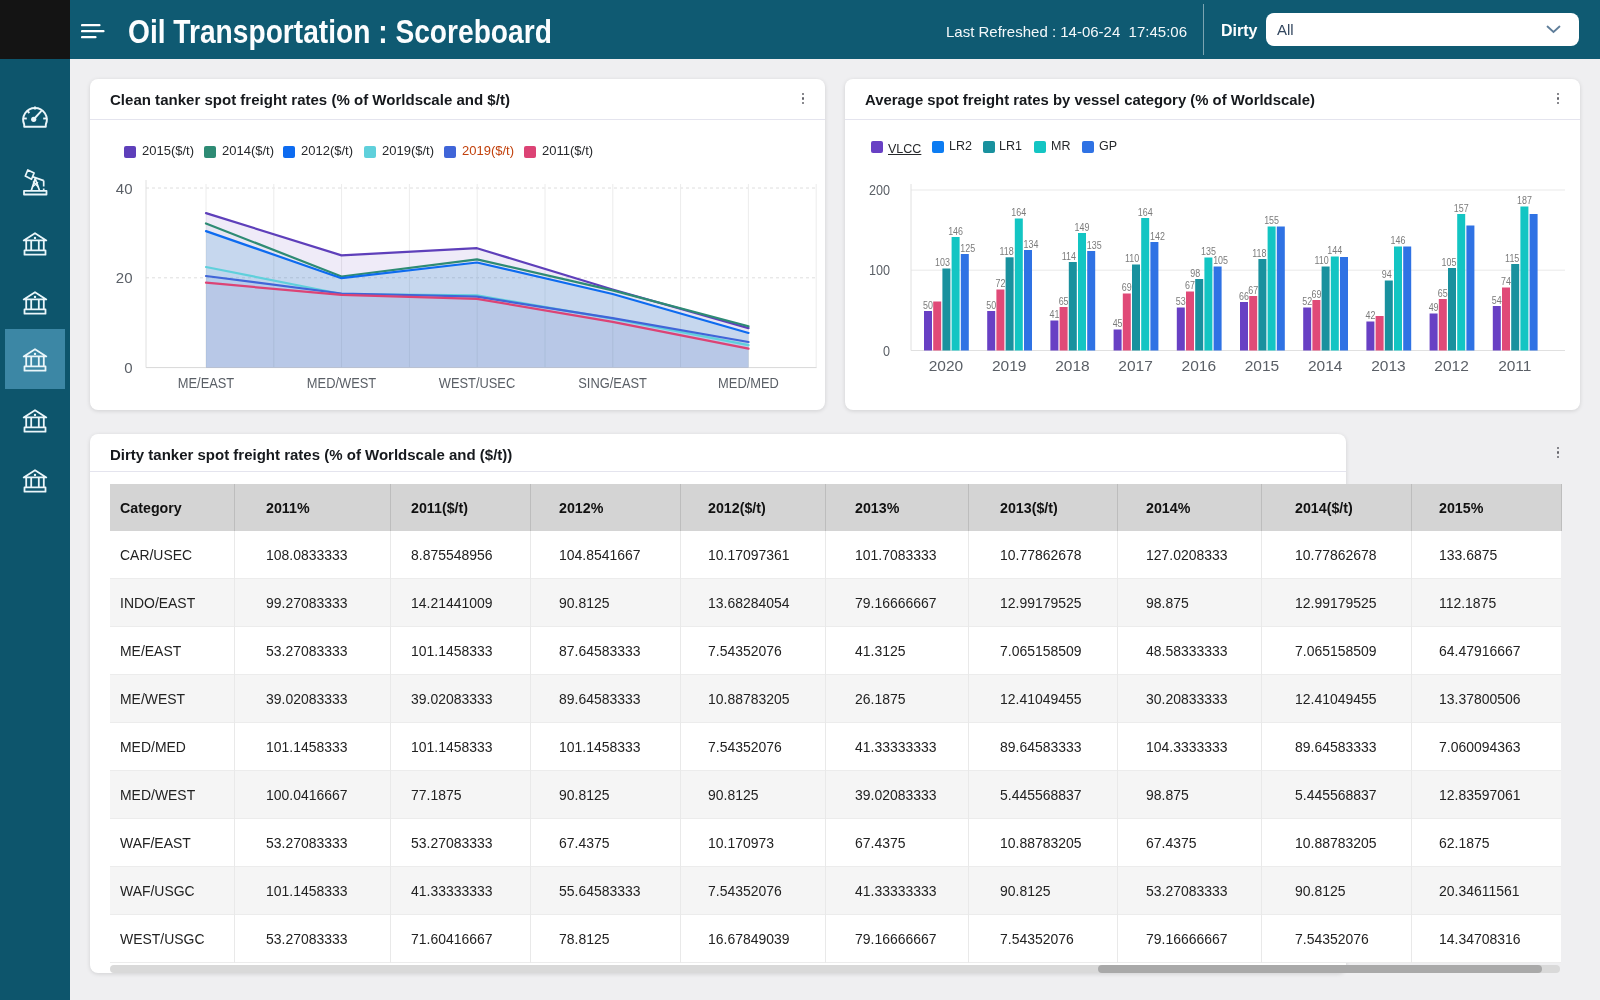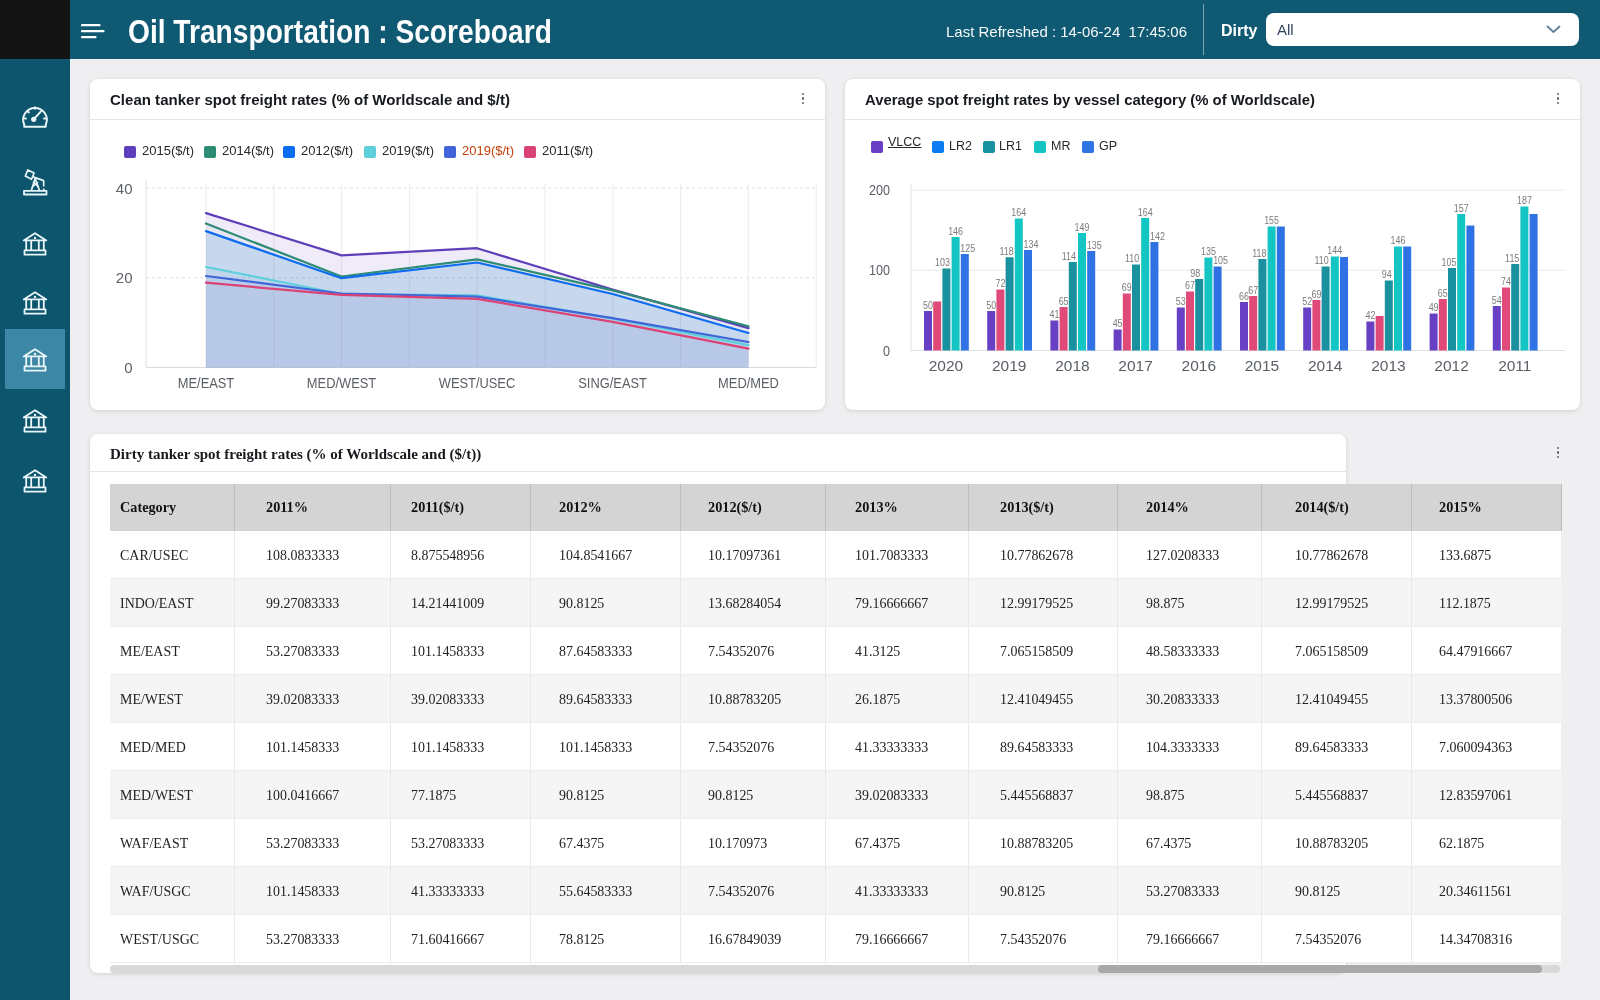--- a/index.html
+++ b/index.html
@@ -139,21 +139,21 @@
 
 <div class="card" id="card2" style="left:845px;top:79px;width:735px;height:331px;">
   <div class="ctitle" style="transform:scaleX(0.96);">Average spot freight rates by vessel category (% of Worldscale)</div>
   <div class="cdiv"></div>
   <div class="dots" style="left:711.5px;top:14px;">
       <span></span>
       <span></span>
       <span></span>
     </div>
   <div style="position:absolute;left:26px;top:62.4px;width:12px;height:12px;border-radius:2px;background:#6840c4"></div>
-<div style="position:absolute;left:43px;top:56px;font-size:12.5px;color:#26282b;text-decoration:underline;">VLCC</div>
+<div style="position:absolute;left:43px;top:63px;font-size:12.5px;color:#26282b;text-decoration:underline;">VLCC</div>
 <div style="position:absolute;left:87px;top:62.4px;width:12px;height:12px;border-radius:2px;background:#0c7cf2"></div>
 <div style="position:absolute;left:104px;top:60px;font-size:12.5px;color:#26282b;">LR2</div>
 <div style="position:absolute;left:138px;top:62.4px;width:12px;height:12px;border-radius:2px;background:#19919e"></div>
 <div style="position:absolute;left:154px;top:60px;font-size:12.5px;color:#26282b;">LR1</div>
 <div style="position:absolute;left:189px;top:62.4px;width:12px;height:12px;border-radius:2px;background:#13c5c3"></div>
 <div style="position:absolute;left:206px;top:60px;font-size:12.5px;color:#26282b;">MR</div>
 <div style="position:absolute;left:237px;top:62.4px;width:12px;height:12px;border-radius:2px;background:#2f72e4"></div>
 <div style="position:absolute;left:254px;top:60px;font-size:12.5px;color:#26282b;">GP</div>
   <svg width="735" height="331" viewBox="0 0 735 331" style="position:absolute;left:0;top:0">
 <line x1="66" y1="111.0" x2="720" y2="111.0" stroke="#e9e9e9" stroke-width="1"></line>
@@ -262,21 +262,21 @@
 <rect x="675.4" y="127.5" width="8" height="144.0" fill="#13c5c3"></rect>
 <text transform="translate(679.4,125.0) scale(0.85,1)" text-anchor="middle" font-size="10.5" fill="#7b7b7b" font-family="Liberation Sans, sans-serif">187</text>
 <rect x="684.6" y="135.0" width="8" height="136.5" fill="#2f72e4"></rect>
 <text x="669.8" y="291.5" text-anchor="middle" font-size="15.5" fill="#5a5f66" font-family="Liberation Sans, sans-serif">2011</text>
 <text transform="translate(45,116.0) scale(0.9,1)" text-anchor="end" font-size="14" fill="#5a5f66" font-family="Liberation Sans, sans-serif">200</text>
 <text transform="translate(45,196.2) scale(0.9,1)" text-anchor="end" font-size="14" fill="#5a5f66" font-family="Liberation Sans, sans-serif">100</text>
 <text transform="translate(45,276.5) scale(0.9,1)" text-anchor="end" font-size="14" fill="#5a5f66" font-family="Liberation Sans, sans-serif">0</text>
 </svg>
 </div>
 
-<div class="card" id="card3" style="left:90px;top:434px;width:1256px;height:539px;font-family:Liberation Serif, serif;">
+<div class="card" id="card3" style="left:90px;top:434px;width:1256px;height:539px;">
   <div class="ctitle" style="font-size:15px;">Dirty tanker spot freight rates (% of Worldscale and ($/t))</div>
   <div class="cdiv" style="top:37px;"></div>
   <div class="dots" style="left:1466.5px;top:13px;">
       <span></span>
       <span></span>
       <span></span>
     </div>
   <div style="position:absolute;left:20px;top:50px;width:1451px;height:47px;background:#d4d4d4"></div>
 <div style="position:absolute;left:144px;top:50px;width:1px;height:47px;background:#bdbdbd"></div>
 <div style="position:absolute;left:300px;top:50px;width:1px;height:47px;background:#bdbdbd"></div>

